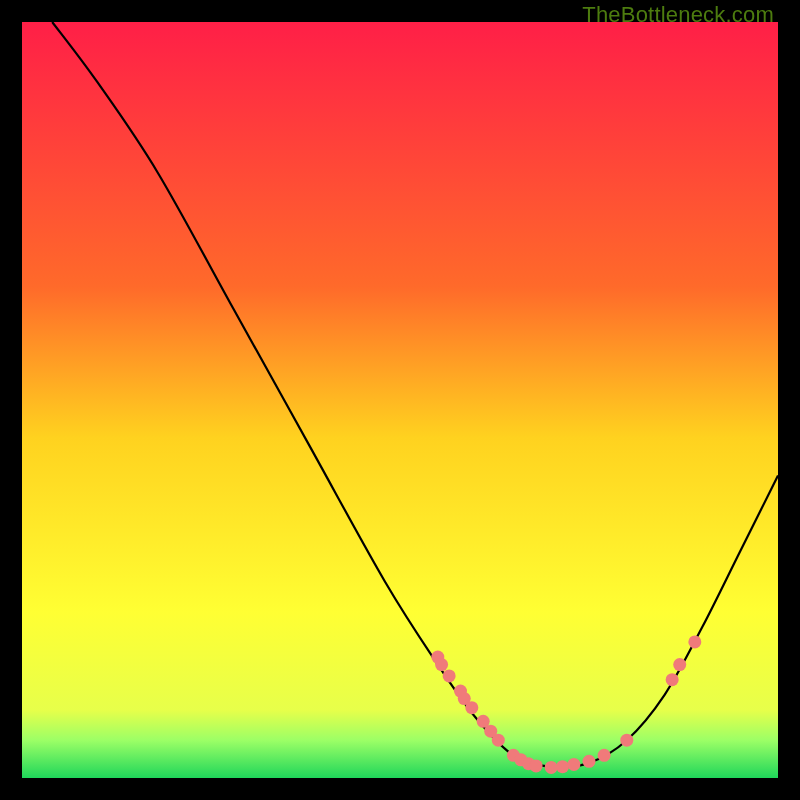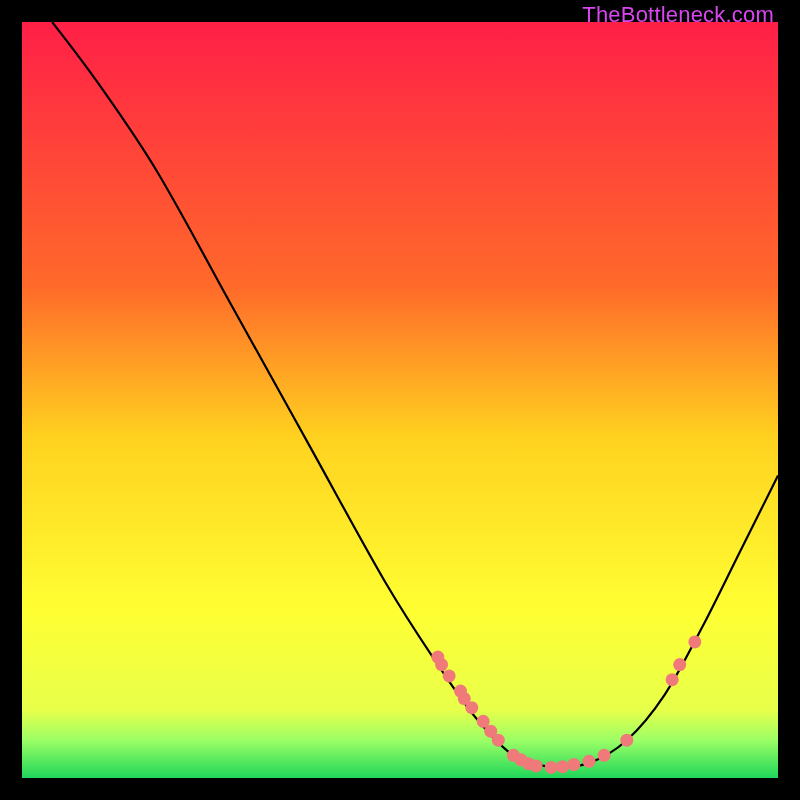--- a/index.html
+++ b/index.html
@@ -23,21 +23,21 @@
     position: absolute;
     left: 0;
     top: 0;
     width: 756px;
     height: 756px;
   }
   .watermark {
     position: absolute;
     top: 2px;
     right: 26px;
-    color: #d946ef;
+    color: #4d7c0f;
     font-size: 22px;
     font-weight: 500;
     letter-spacing: 0.2px;
   }
   .plot svg {
     display: block;
   }
 </style>
 </head>
 <body>

